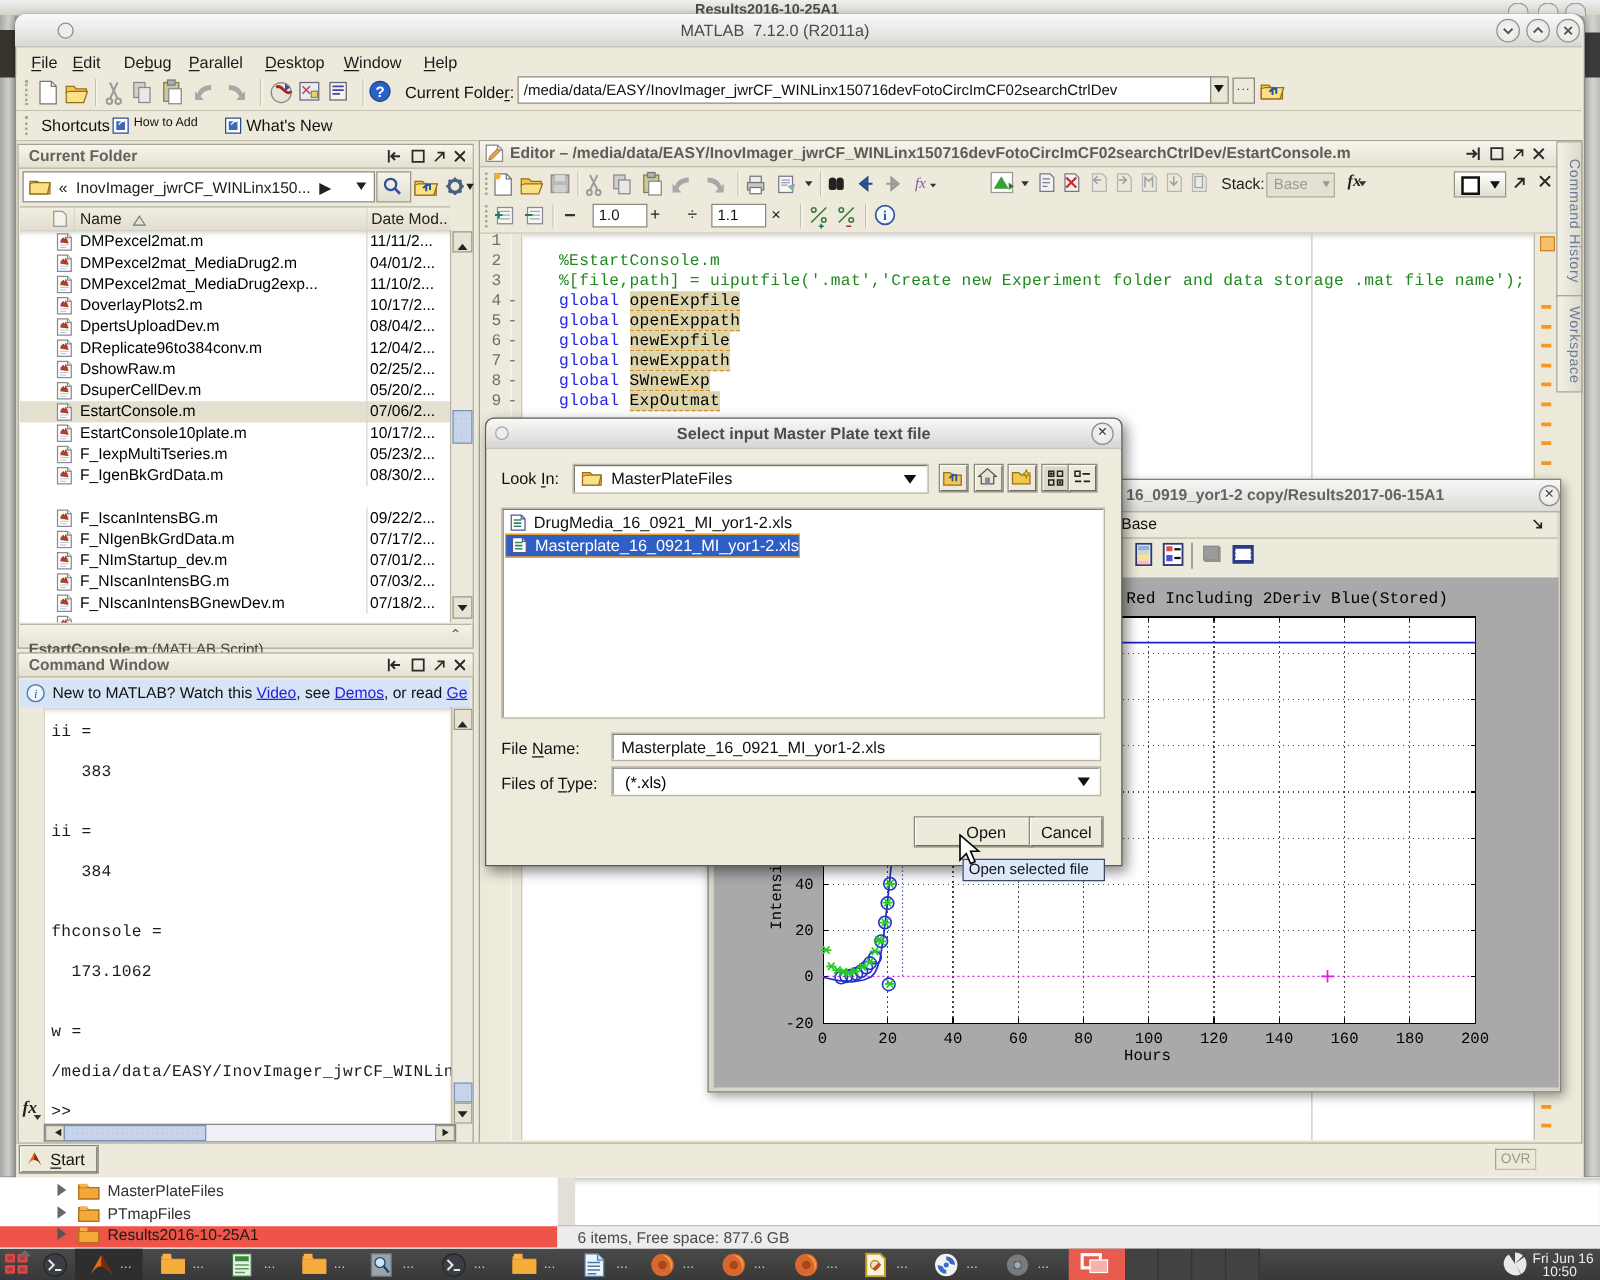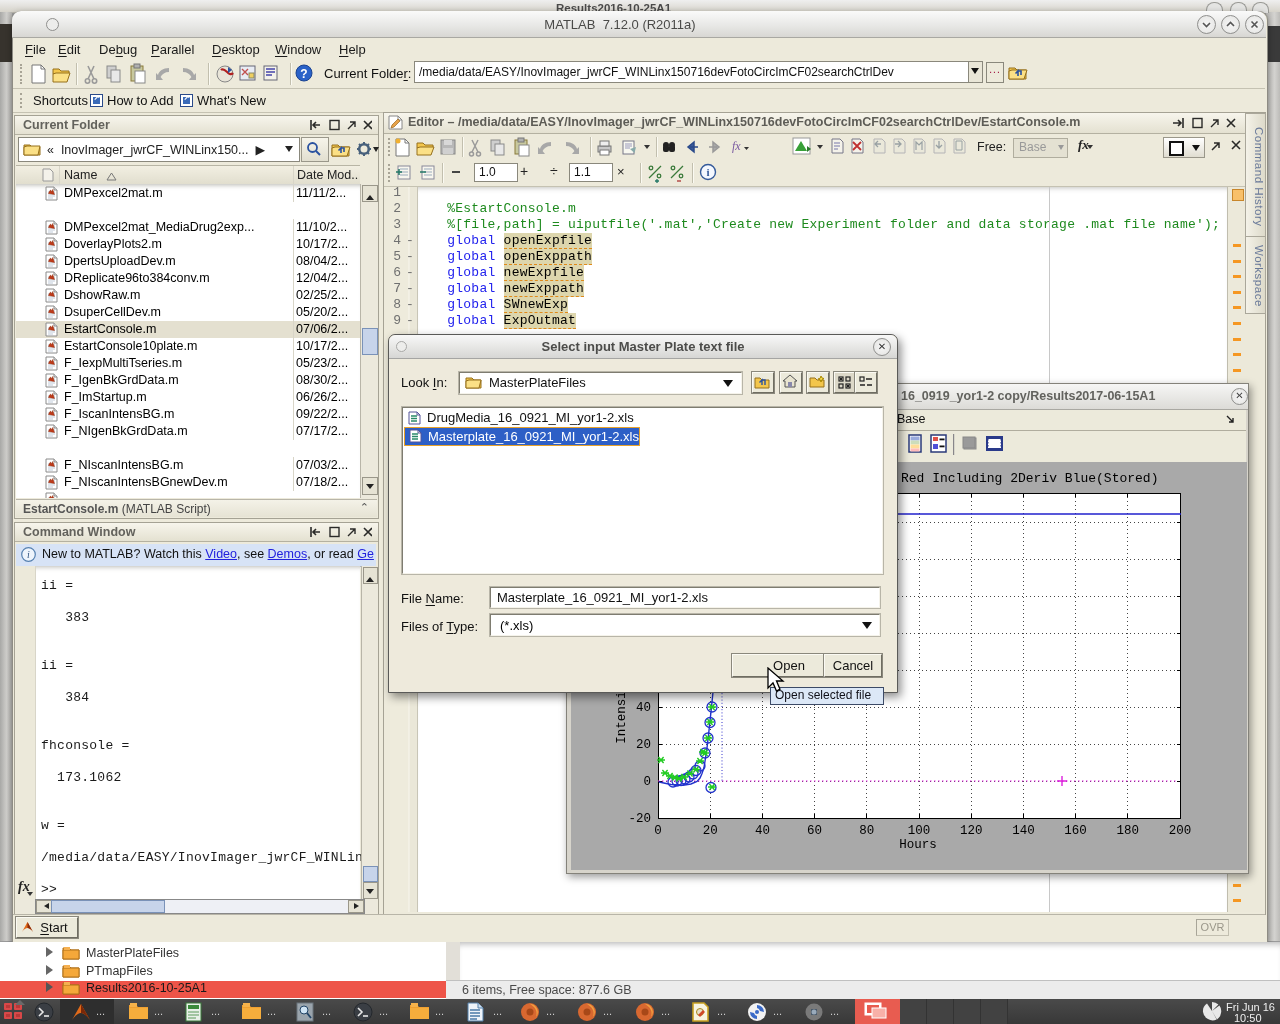--- a/index.html
+++ b/index.html
@@ -191,21 +191,21 @@
   <path d="M1 8l3-1h15l-3 9H1z" fill="#fbe086" stroke="#96701c"></path>
   <path d="M10 13v-5l-2.5 2.5M10 8h3v4" stroke="#2a52a0" stroke-width="1.6" fill="none"></path>
 </svg>
 <div class="abs tb" id="shortcutbar" style="left:13px;top:89px;width:1252px;height:23px;border-bottom:1px solid #c5c2b2;"></div>
 <div class="abs grip" style="left:20px;top:93px;height:15px;"></div>
 <div class="abs" style="left:33px;top:93px;font-size:13px;color:#111;">Shortcuts</div>
 <div class="abs" style="left:90px;top:94px;width:11px;height:11px;background:#fff;border:1px solid #2a4a8a;">
       <span style="position:absolute;left:0px;top:0px;width:7px;height:7px;background:#3a6ab8;margin:2px;"></span>
       <span style="position:absolute;left:2.5px;top:-2.5px;color:#fff;font-size:8px;font-weight:bold;">↗</span>
     </div>
-<div class="abs" style="left:107px;top:93px;font-size:13px;color:#111;">How to Add</div>
+<div class="abs" style="left:107px;top:93px;font-size:10px;color:#111;">How to Add</div>
 <div class="abs" style="left:180px;top:94px;width:11px;height:11px;background:#fff;border:1px solid #2a4a8a;">
       <span style="position:absolute;left:0px;top:0px;width:7px;height:7px;background:#3a6ab8;margin:2px;"></span>
       <span style="position:absolute;left:2.5px;top:-2.5px;color:#fff;font-size:8px;font-weight:bold;">↗</span>
     </div>
 <div class="abs" style="left:197px;top:93px;font-size:13px;color:#111;">What's New</div>
 
 <div class="panel" id="cfpanel" style="left:14px;top:115px;width:363px;height:402px;">
   <div class="phead">
         <div class="ptitle">Current Folder</div>
     <svg style="position:absolute;right:6px;top:3px;" width="62" height="12" viewBox="0 0 62 12">
@@ -260,20 +260,31 @@
           <svg width="13" height="15" viewBox="0 0 13 15" style="position:absolute;left:29px;top:1px;">
             <path d="M1 1h8l3 3v10H1z" fill="#fff" stroke="#8a8a8a"></path>
             <path d="M9 1v3h3" fill="#e8e8e8" stroke="#8a8a8a"></path>
             <path d="M3 6h7M3 8h7M3 10h7M3 12h5" stroke="#b8c4d4" stroke-width="0.9"></path>
             <path d="M3.5 7.5c1.5-4 2.5-4 3.2-1.5l1-2.5 1.8 5z" fill="#c03a1a" stroke="#903010" stroke-width="0.5"></path>
           </svg>
           <span class="nm">DMPexcel2mat.m</span>
           <span class="dt">11/11/2...</span>
           <div class="coldiv" style="left:277px;"></div>
         </div>
+        <div class="frow" style="top:18px;">
+          <svg width="13" height="15" viewBox="0 0 13 15" style="position:absolute;left:29px;top:1px;">
+            <path d="M1 1h8l3 3v10H1z" fill="#fff" stroke="#8a8a8a"></path>
+            <path d="M9 1v3h3" fill="#e8e8e8" stroke="#8a8a8a"></path>
+            <path d="M3 6h7M3 8h7M3 10h7M3 12h5" stroke="#b8c4d4" stroke-width="0.9"></path>
+            <path d="M3.5 7.5c1.5-4 2.5-4 3.2-1.5l1-2.5 1.8 5z" fill="#c03a1a" stroke="#903010" stroke-width="0.5"></path>
+          </svg>
+          <span class="nm">DMPexcel2mat_MediaDrug2.m</span>
+          <span class="dt">04/01/2...</span>
+          <div class="coldiv" style="left:277px;"></div>
+        </div>
         <div class="frow" style="top:35px;">
           <svg width="13" height="15" viewBox="0 0 13 15" style="position:absolute;left:29px;top:1px;">
             <path d="M1 1h8l3 3v10H1z" fill="#fff" stroke="#8a8a8a"></path>
             <path d="M9 1v3h3" fill="#e8e8e8" stroke="#8a8a8a"></path>
             <path d="M3 6h7M3 8h7M3 10h7M3 12h5" stroke="#b8c4d4" stroke-width="0.9"></path>
             <path d="M3.5 7.5c1.5-4 2.5-4 3.2-1.5l1-2.5 1.8 5z" fill="#c03a1a" stroke="#903010" stroke-width="0.5"></path>
           </svg>
           <span class="nm">DMPexcel2mat_MediaDrug2exp...</span>
           <span class="dt">11/10/2...</span>
           <div class="coldiv" style="left:277px;"></div>
@@ -370,51 +381,51 @@
           <svg width="13" height="15" viewBox="0 0 13 15" style="position:absolute;left:29px;top:1px;">
             <path d="M1 1h8l3 3v10H1z" fill="#fff" stroke="#8a8a8a"></path>
             <path d="M9 1v3h3" fill="#e8e8e8" stroke="#8a8a8a"></path>
             <path d="M3 6h7M3 8h7M3 10h7M3 12h5" stroke="#b8c4d4" stroke-width="0.9"></path>
             <path d="M3.5 7.5c1.5-4 2.5-4 3.2-1.5l1-2.5 1.8 5z" fill="#c03a1a" stroke="#903010" stroke-width="0.5"></path>
           </svg>
           <span class="nm">F_IgenBkGrdData.m</span>
           <span class="dt">08/30/2...</span>
           <div class="coldiv" style="left:277px;"></div>
         </div>
-        <div class="frow" style="top:205px;">
-          <svg width="13" height="15" viewBox="0 0 13 15" style="position:absolute;left:29px;top:1px;">
-            <path d="M1 1h8l3 3v10H1z" fill="#fff" stroke="#8a8a8a"></path>
-            <path d="M9 1v3h3" fill="#e8e8e8" stroke="#8a8a8a"></path>
-            <path d="M3 6h7M3 8h7M3 10h7M3 12h5" stroke="#b8c4d4" stroke-width="0.9"></path>
-            <path d="M3.5 7.5c1.5-4 2.5-4 3.2-1.5l1-2.5 1.8 5z" fill="#c03a1a" stroke="#903010" stroke-width="0.5"></path>
-          </svg>
-          <span class="nm">F_ImStartup.m</span>
-          <span class="dt">06/26/2...</span>
-          <div class="coldiv" style="left:277px;"></div>
-        </div>
         <div class="frow" style="top:222px;">
           <svg width="13" height="15" viewBox="0 0 13 15" style="position:absolute;left:29px;top:1px;">
             <path d="M1 1h8l3 3v10H1z" fill="#fff" stroke="#8a8a8a"></path>
             <path d="M9 1v3h3" fill="#e8e8e8" stroke="#8a8a8a"></path>
             <path d="M3 6h7M3 8h7M3 10h7M3 12h5" stroke="#b8c4d4" stroke-width="0.9"></path>
             <path d="M3.5 7.5c1.5-4 2.5-4 3.2-1.5l1-2.5 1.8 5z" fill="#c03a1a" stroke="#903010" stroke-width="0.5"></path>
           </svg>
           <span class="nm">F_IscanIntensBG.m</span>
           <span class="dt">09/22/2...</span>
           <div class="coldiv" style="left:277px;"></div>
         </div>
         <div class="frow" style="top:239px;">
           <svg width="13" height="15" viewBox="0 0 13 15" style="position:absolute;left:29px;top:1px;">
             <path d="M1 1h8l3 3v10H1z" fill="#fff" stroke="#8a8a8a"></path>
             <path d="M9 1v3h3" fill="#e8e8e8" stroke="#8a8a8a"></path>
             <path d="M3 6h7M3 8h7M3 10h7M3 12h5" stroke="#b8c4d4" stroke-width="0.9"></path>
             <path d="M3.5 7.5c1.5-4 2.5-4 3.2-1.5l1-2.5 1.8 5z" fill="#c03a1a" stroke="#903010" stroke-width="0.5"></path>
           </svg>
           <span class="nm">F_NIgenBkGrdData.m</span>
           <span class="dt">07/17/2...</span>
+          <div class="coldiv" style="left:277px;"></div>
+        </div>
+        <div class="frow" style="top:256px;">
+          <svg width="13" height="15" viewBox="0 0 13 15" style="position:absolute;left:29px;top:1px;">
+            <path d="M1 1h8l3 3v10H1z" fill="#fff" stroke="#8a8a8a"></path>
+            <path d="M9 1v3h3" fill="#e8e8e8" stroke="#8a8a8a"></path>
+            <path d="M3 6h7M3 8h7M3 10h7M3 12h5" stroke="#b8c4d4" stroke-width="0.9"></path>
+            <path d="M3.5 7.5c1.5-4 2.5-4 3.2-1.5l1-2.5 1.8 5z" fill="#c03a1a" stroke="#903010" stroke-width="0.5"></path>
+          </svg>
+          <span class="nm">F_NImStartup_dev.m</span>
+          <span class="dt">07/01/2...</span>
           <div class="coldiv" style="left:277px;"></div>
         </div>
         <div class="frow" style="top:273px;">
           <svg width="13" height="15" viewBox="0 0 13 15" style="position:absolute;left:29px;top:1px;">
             <path d="M1 1h8l3 3v10H1z" fill="#fff" stroke="#8a8a8a"></path>
             <path d="M9 1v3h3" fill="#e8e8e8" stroke="#8a8a8a"></path>
             <path d="M3 6h7M3 8h7M3 10h7M3 12h5" stroke="#b8c4d4" stroke-width="0.9"></path>
             <path d="M3.5 7.5c1.5-4 2.5-4 3.2-1.5l1-2.5 1.8 5z" fill="#c03a1a" stroke="#903010" stroke-width="0.5"></path>
           </svg>
           <span class="nm">F_NIscanIntensBG.m</span>
@@ -445,21 +456,21 @@
   <div class="sbv" style="left:345px;top:68px;width:17px;height:314px;">
     <div class="sbbtn" style="left:1px;top:1px;width:14px;height:15px;">
           <span style="position:absolute;left:3px;top:5px;width:0;height:0;border:4px solid transparent;border-bottom:5px solid #222;"></span>
         </div>
     <div class="sbthumb" style="left:1px;top:144px;width:14px;height:25px;"></div>
     <div class="sbbtn" style="left:1px;top:293px;width:14px;height:16px;">
           <span style="position:absolute;left:3px;top:6px;width:0;height:0;border:4px solid transparent;border-top:5px solid #222;"></span>
         </div>
   </div>
   <div class="abs" style="left:1px;top:383px;width:361px;height:17px;background:linear-gradient(#f4f2e8,#e6e3d4);border-top:1px solid #b8b5a8;">
-    <span style="position:absolute;left:7px;top:2px;font-size:12px;color:#444;"><b style="color:#555;">EstartConsole.m</b> (MATLAB Script)</span>
+    <span style="position:absolute;left:7px;top:12px;font-size:12px;color:#444;"><b style="color:#555;">EstartConsole.m</b> (MATLAB Script)</span>
     <span style="position:absolute;right:8px;top:1px;color:#555;font-size:11px;">⌃</span>
   </div>
 </div>
 
 <div class="panel" id="cwpanel" style="left:14px;top:522px;width:363px;height:391px;">
   <div class="phead">
         <div class="ptitle">Command Window</div>
     <svg style="position:absolute;right:6px;top:3px;" width="62" height="12" viewBox="0 0 62 12">
       <g stroke="#2a2a28" stroke-width="1.6" fill="none">
         <path d="M1 1v10M10 6H3M6 3L3 6l3 3"></path>
@@ -637,21 +648,21 @@
         </g>
     <g transform="translate(144,1)" opacity="0.55">
           <path d="M1 1h8l3 3v11H1z" fill="#e8e8da" stroke="#889"></path>
           <path d="M6 3v7M3 7l3 3 3-3" stroke="#567" fill="none" stroke-width="1.3"></path>
         </g>
     <g transform="translate(164,1)" opacity="0.55">
           <path d="M1 1h8l3 3v11H1z" fill="#e8e8da" stroke="#889"></path>
           <path d="M3 3h6v9H3z" fill="none" stroke="#567"></path>
         </g>
   </svg>
-  <span class="abs" style="left:593px;top:27px;font-size:12.5px;color:#222;">Free:</span>
+  <span class="abs" style="left:593px;top:27px;font-size:12.5px;color:#222;">Stack:</span>
   <div class="abs" style="left:629px;top:25px;width:48px;height:18px;background:#e4e1d2;border:1px solid #b0ad9e;color:#999;font-size:12px;line-height:17px;padding-left:5px;">Base <span style="position:absolute;right:3px;top:6px;width:0;height:0;border:3.5px solid transparent;border-top:5px solid #999;"></span></div>
   <span class="abs mono" style="left:694px;top:24px;font-size:13px;font-style:italic;color:#222;font-family:'Liberation Serif',serif;"><i><b>fx</b></i><span style="position:absolute;left:9px;top:8px;width:0;height:0;border:3px solid transparent;border-top:4px solid #333;"></span></span>
   <div class="abs" style="left:779px;top:24px;width:40px;height:19px;background:linear-gradient(#fff,#e0ddd0);border:1px solid #9a978a;">
     <span style="position:absolute;left:5px;top:3px;width:11px;height:11px;border:2px solid #111;background:#fff;"></span>
     <span style="position:absolute;right:4px;top:7px;width:0;height:0;border:4px solid transparent;border-top:6px solid #111;"></span>
   </div>
   <svg style="position:absolute;left:826px;top:27px;" width="40" height="12" viewBox="0 0 40 12">
     <g stroke="#2a2a28" stroke-width="1.5" fill="none">
           <path d="M2 10L9 3M4 3h5v5"></path>
           <path d="M22 1l8 8M30 1l-8 8" stroke-width="1.6"></path>

